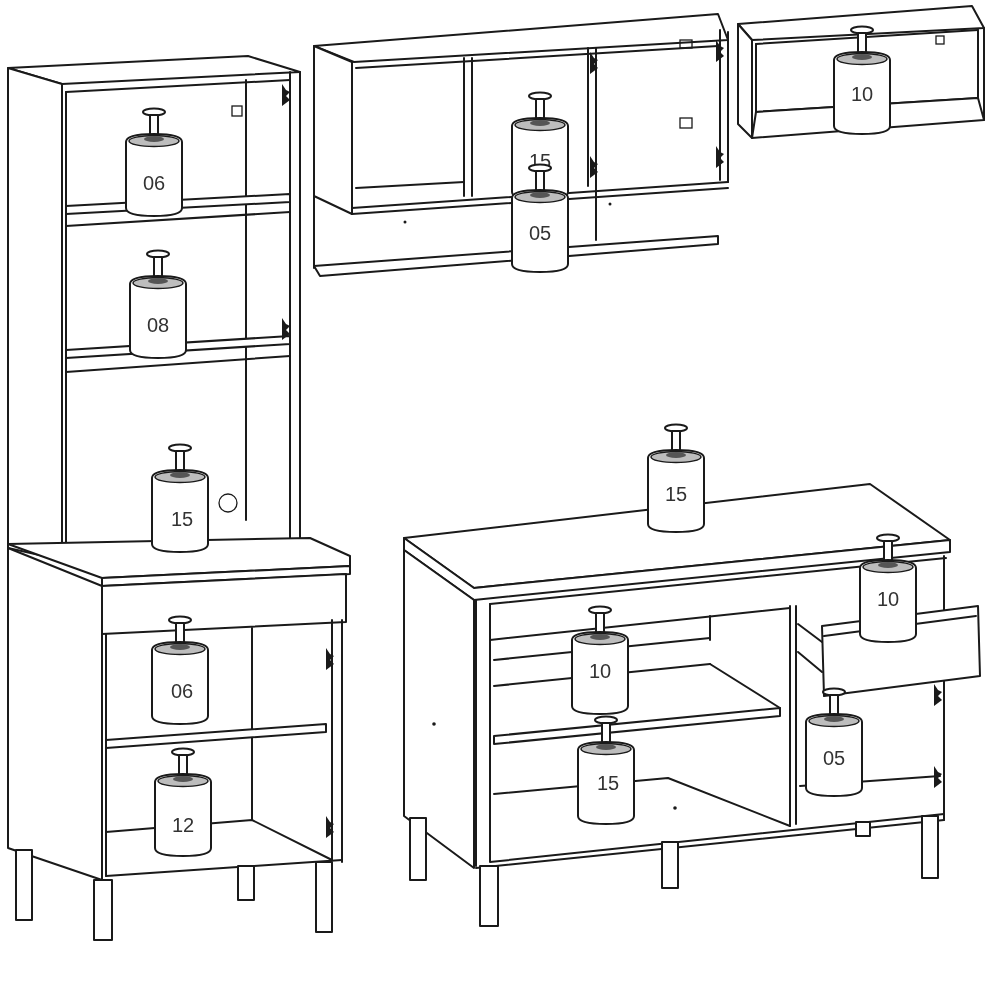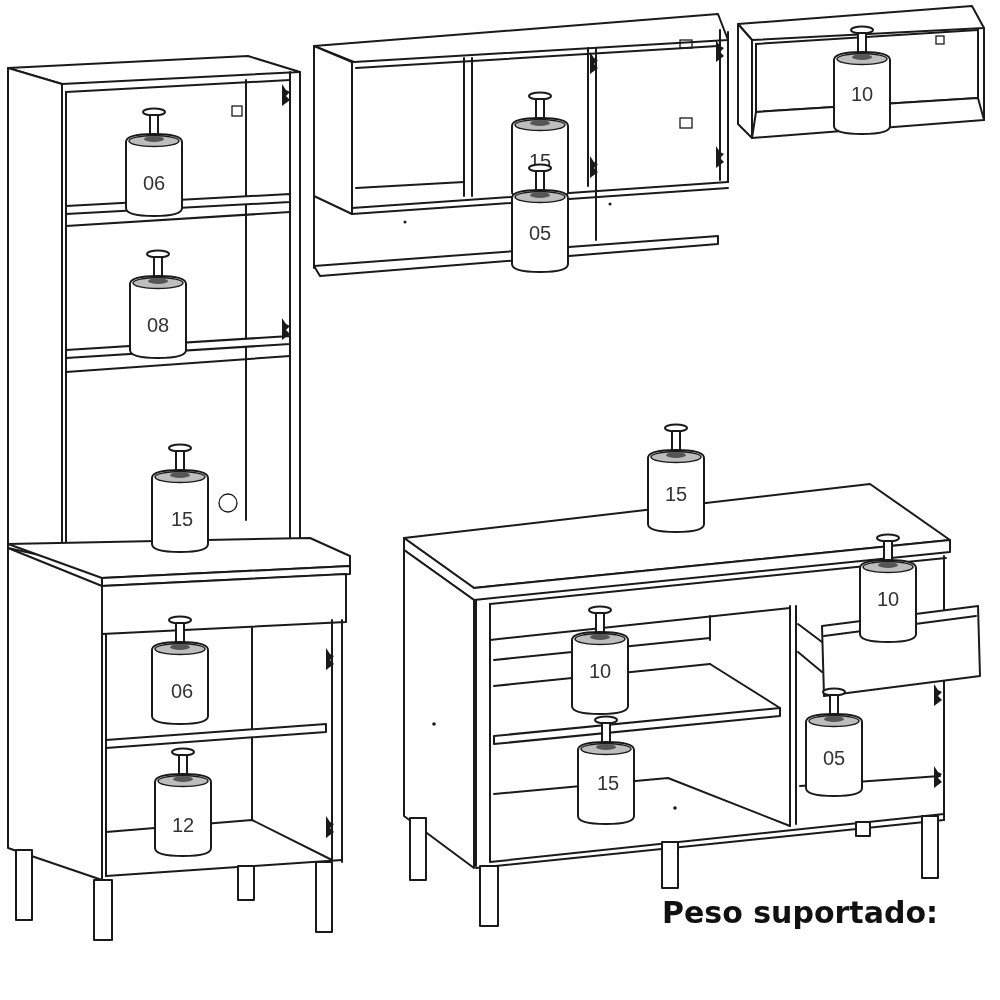--- a/index.html
+++ b/index.html
@@ -209,14 +209,13 @@
     <use href="#weight" x="606" y="756"></use>
     <text class="wlabel" x="608" y="790">15</text>
   </g>
   <g>
     <use href="#weight" x="834" y="728"></use>
     <text class="wlabel" x="834" y="765">05</text>
   </g>
 </svg>
 
 <div class="caption">
-  <div>Peso suportado:</div>
 </div>
 
 </body></html>

